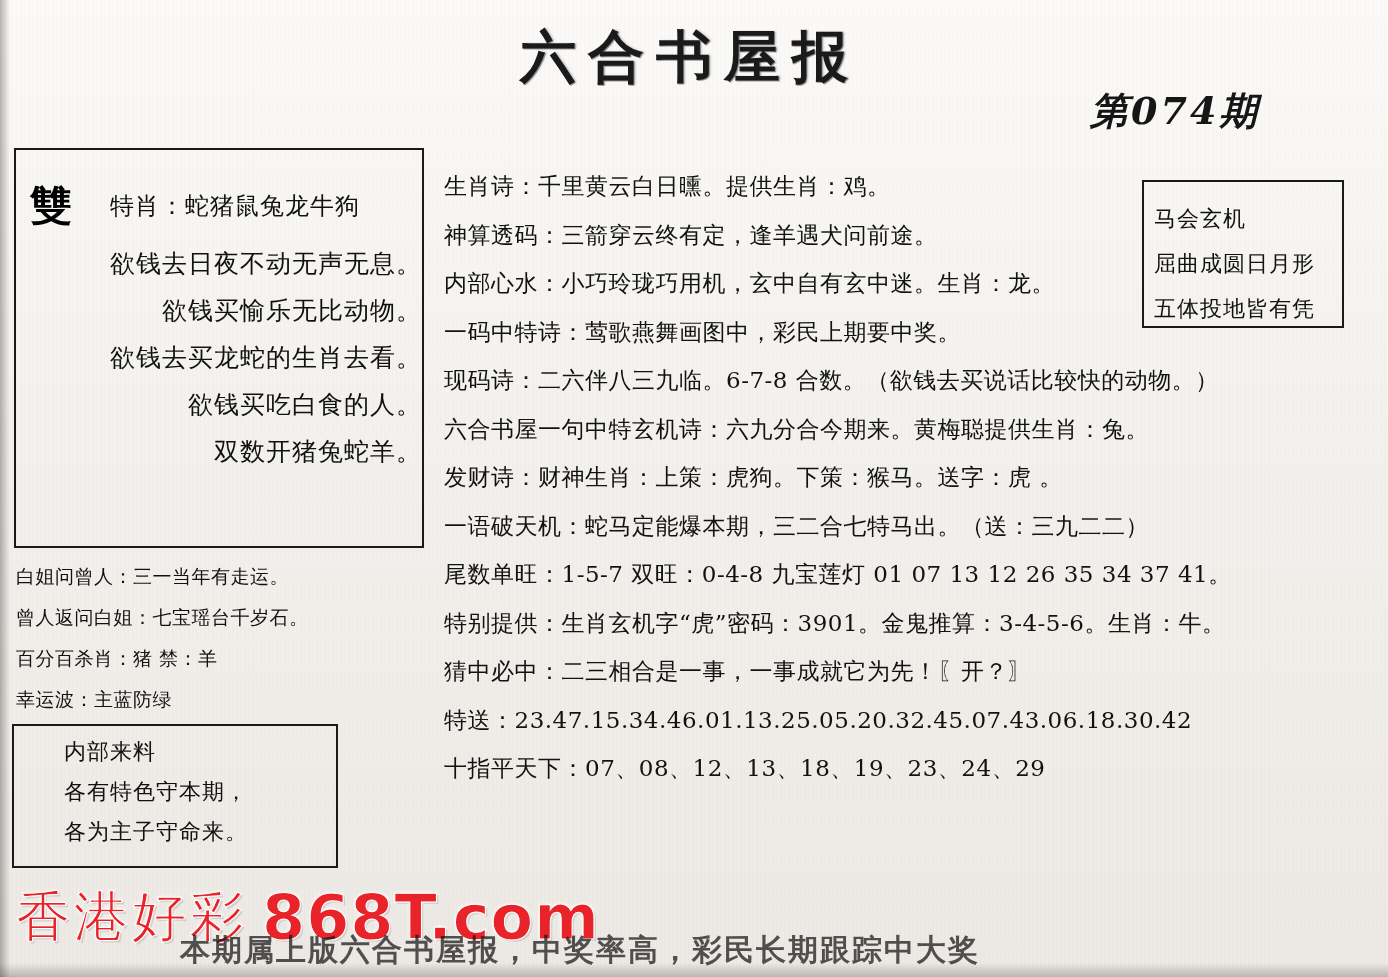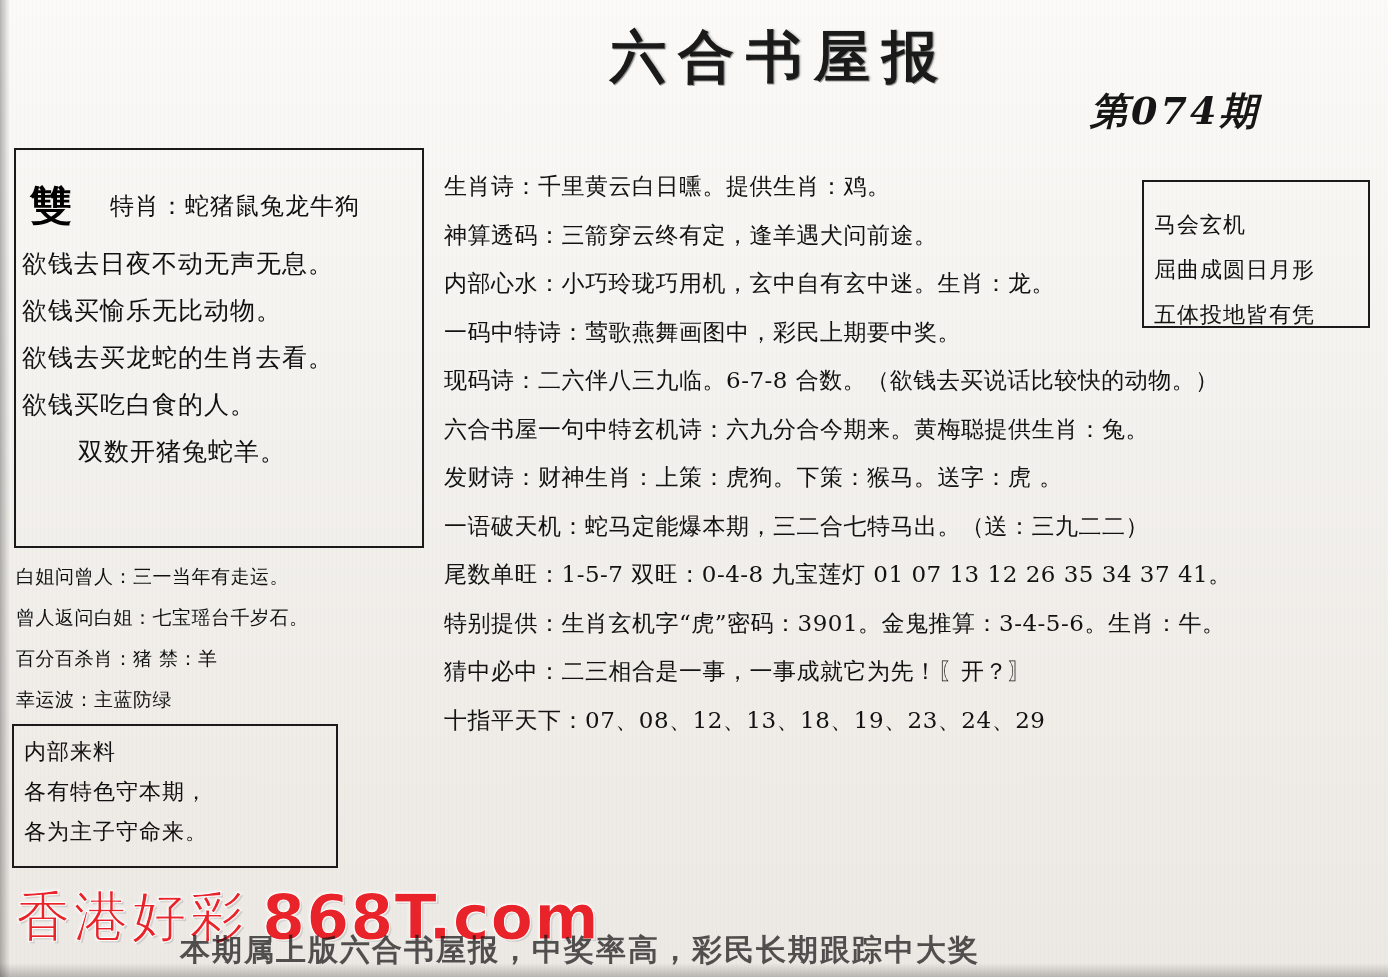--- a/index.html
+++ b/index.html
@@ -41,21 +41,20 @@
     height: 14px;
     background: linear-gradient(0deg, rgba(0,0,0,0.22), rgba(0,0,0,0));
   }
 
   
   .masthead {
     position: absolute;
     left: 520px;
     top: 20px;
     width: 520px;
-    text-align: center;
     font-family: "DejaVu Serif", "Liberation Serif", serif;
     font-weight: bold;
     font-size: 56px;
     letter-spacing: 12px;
     color: #1a1a1a;
     text-shadow: 1px 1px 0 rgba(0,0,0,0.35), 2px 0 2px rgba(0,0,0,0.18);
   }
   .issue {
     position: absolute;
     left: 1090px;
@@ -102,20 +101,21 @@
   .left-lines {
     position: absolute;
     left: 22px;
     top: 240px;
     width: 400px;
     font-family: "DejaVu Serif", "Liberation Serif", serif;
     font-size: 25px;
     line-height: 47px;
     letter-spacing: 1px;
     color: #111;
+    text-align: right;
   }
   .left-lines .indent { padding-left: 56px; }
 
   .left-small {
     position: absolute;
     left: 16px;
     top: 556px;
     width: 400px;
     font-family: "DejaVu Serif", "Liberation Serif", serif;
     font-size: 19px;
@@ -133,32 +133,33 @@
     border: 2px solid #1a1a1a;
     box-sizing: border-box;
     padding: 6px 10px;
     font-family: "DejaVu Serif", "Liberation Serif", serif;
   }
   .inner-box .t {
     font-size: 22px;
     line-height: 40px;
     letter-spacing: 1px;
     color: #111;
+    margin-left: 40px;
   }
 
   
   .corner-box {
     position: absolute;
     left: 1142px;
     top: 180px;
-    width: 228px;
+    width: 202px;
     height: 148px;
     border: 2px solid #1a1a1a;
     box-sizing: border-box;
-    padding: 20px 10px;
+    padding: 14px 10px;
     font-family: Liberation Serif, serif;
   }
   .corner-box .c {
     font-size: 22px;
     line-height: 45px;
     letter-spacing: 1px;
     color: #111;
     white-space: nowrap;
   }
 
@@ -264,20 +265,21 @@
     <div class="row">神算透码：三箭穿云终有定，逢羊遇犬问前途。</div>
     <div class="row">内部心水：小巧玲珑巧用机，玄中自有玄中迷。生肖：龙。</div>
     <div class="row">一码中特诗：莺歌燕舞画图中，彩民上期要中奖。</div>
     <div class="row">现码诗：二六伴八三九临。6-7-8 合数。（欲钱去买说话比较快的动物。）</div>
     <div class="row">六合书屋一句中特玄机诗：六九分合今期来。黄梅聪提供生肖：兔。</div>
     <div class="row">发财诗：财神生肖：上策：虎狗。下策：猴马。送字：虎 。</div>
     <div class="row">一语破天机：蛇马定能爆本期，三二合七特马出。（送：三九二二）</div>
     <div class="row">尾数单旺：1-5-7 双旺：0-4-8 九宝莲灯 01 07 13 12 26 35 34 37 41。</div>
     <div class="row">特别提供：生肖玄机字“虎”密码：3901。金鬼推算：3-4-5-6。生肖：牛。</div>
     <div class="row">猜中必中：二三相合是一事，一事成就它为先！〖开？〗</div>
+    <div class="row">特送：23.47.15.34.46.01.13.25.05.20.32.45.07.43.06.18.30.42</div>
     <div class="row">十指平天下：07、08、12、13、18、19、23、24、29</div>
   </div>
 
   <div class="wm">
     <span class="wm-cn">香港好彩</span>
     <span class="wm-en">868T.com</span>
   </div>
 
   <div class="footer-strip">本期属上版六合书屋报，中奖率高，彩民长期跟踪中大奖</div>
 </div>

